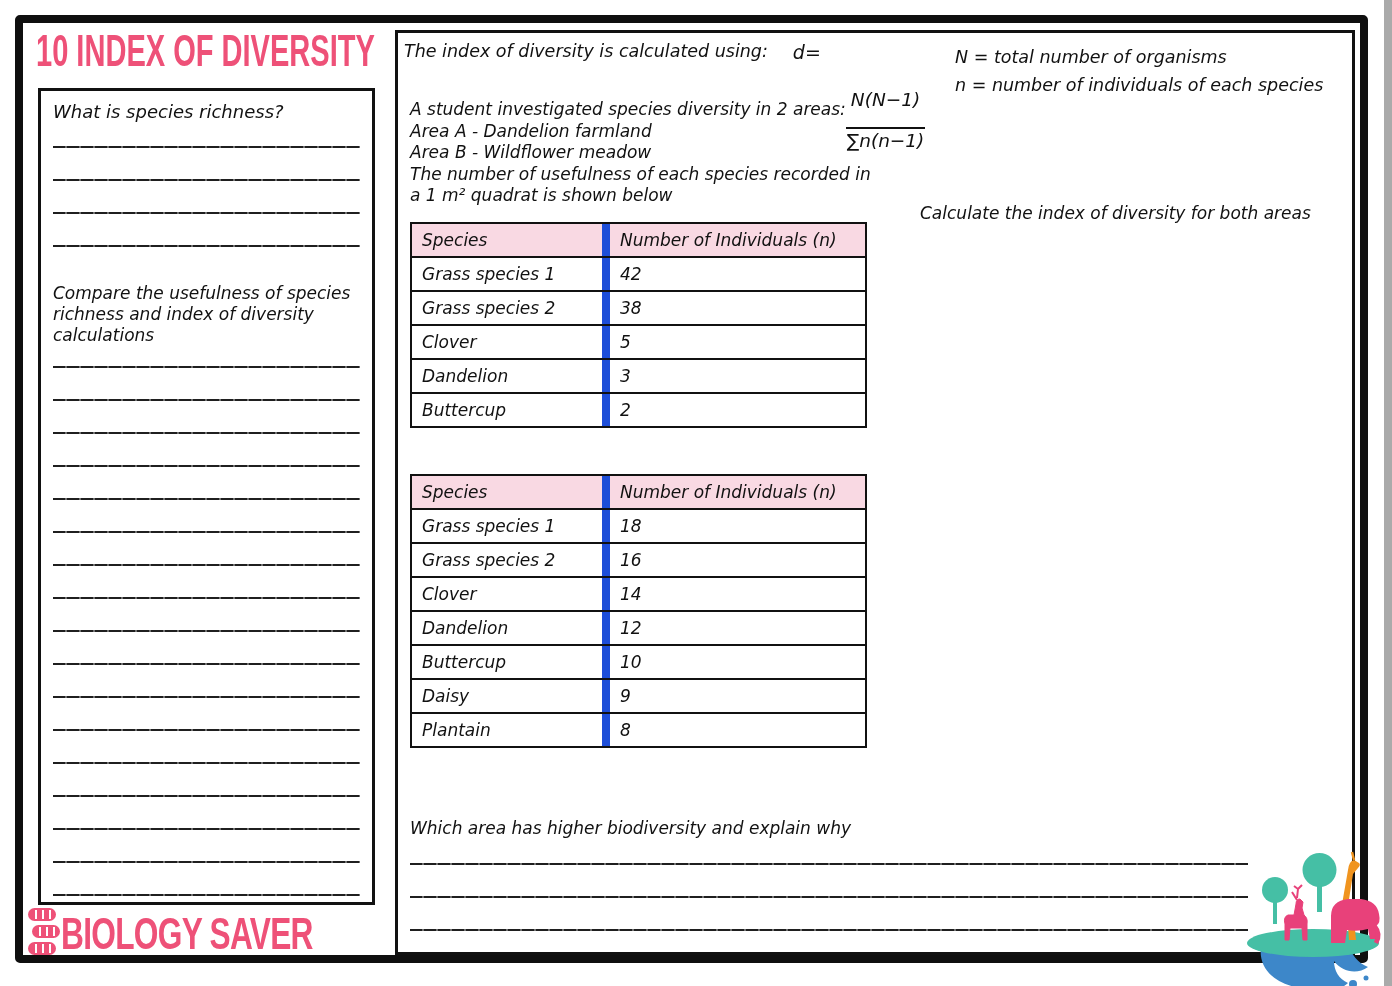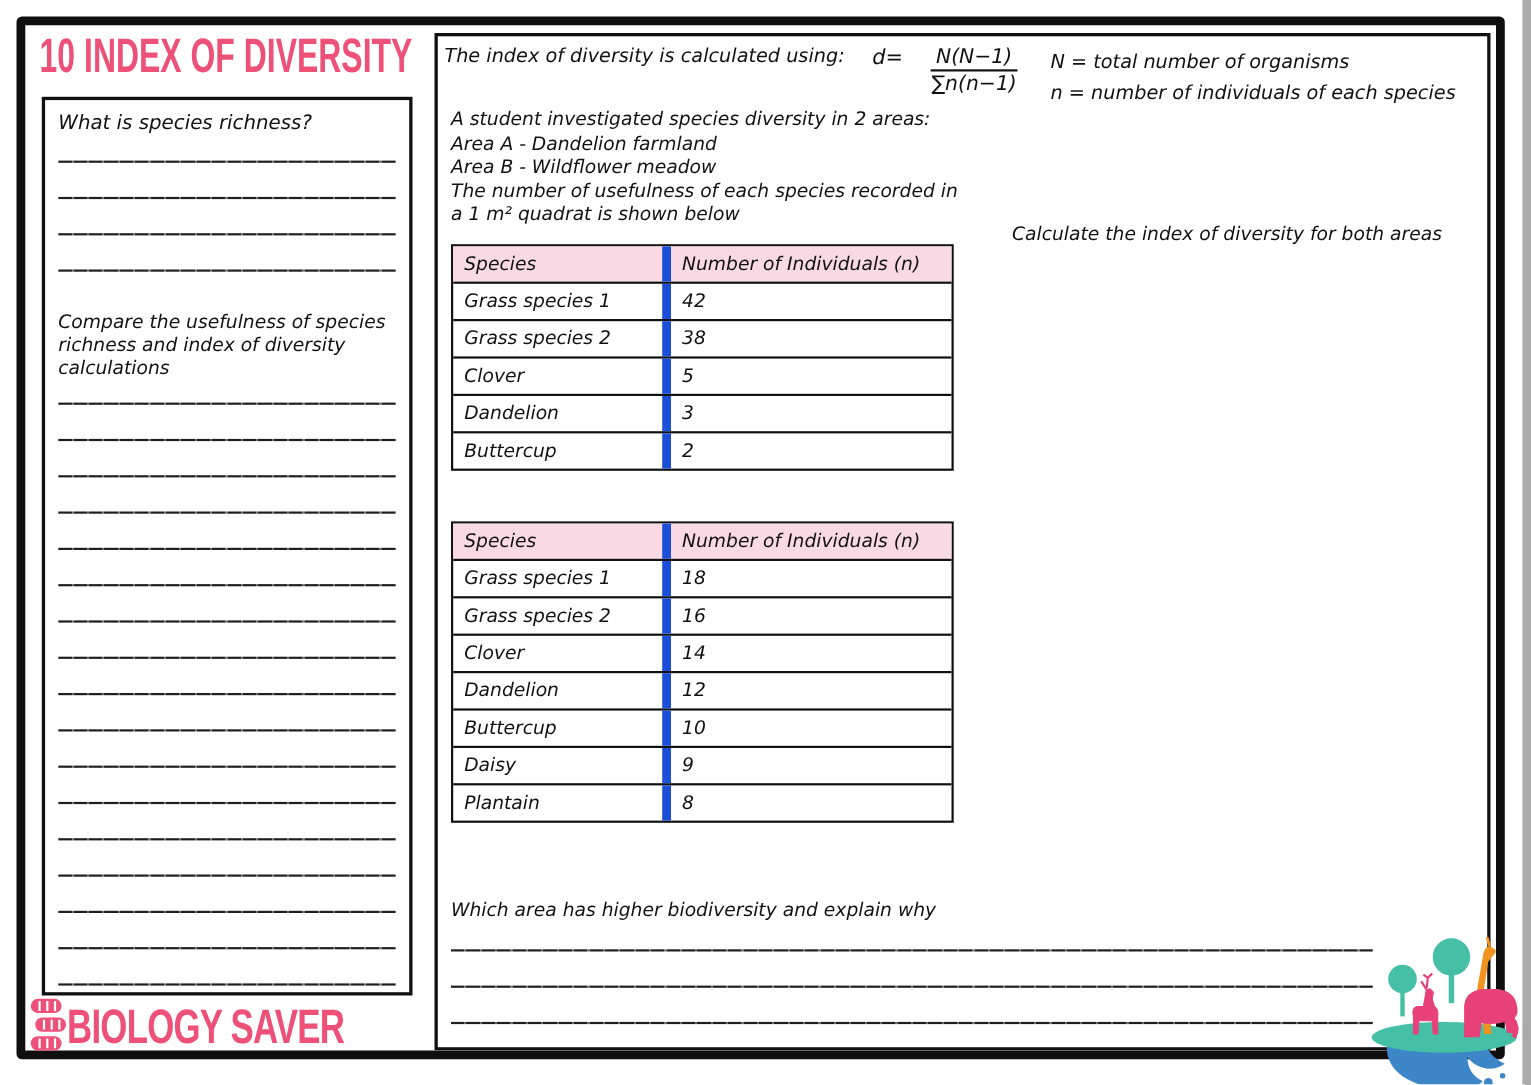--- a/index.html
+++ b/index.html
@@ -45,21 +45,21 @@
     white-space:nowrap; letter-spacing:-1px;
   }
 
   .main-box {
     position:absolute; left:395px; top:30px; width:954px; height:919px;
     border:3px solid #111; background:#fff;
   }
   .formula-row { position:absolute; left:6px; top:8px; display:flex; gap:25px; font-size:17.5px; }
   .formula-lhs { font-size:19px; }
   .frac { text-align:center; font-size:18.5px; line-height:1.15; }
-  .frac-num { border-bottom:2.5px solid #111; padding:0 5px 1px; }
+  .frac-num { border-bottom:2.5px solid #111; padding:0 5px 17px;margin-top:48px; }
   .frac-den { padding-top:1px; }
 
   .legend { position:absolute; left:557px; top:10px; font-size:17.5px; line-height:28px; }
 
   .intro { position:absolute; left:12px; top:66px; font-size:17px; line-height:21.5px; }
 
   .calc-prompt { position:absolute; left:522px; top:170px; font-size:17px; white-space:nowrap; }
 
   .wtable { position:absolute; left:12px; width:457px; border:2px solid #111; box-sizing:border-box; background:#fff; }
   #table-a { top:189px; }

